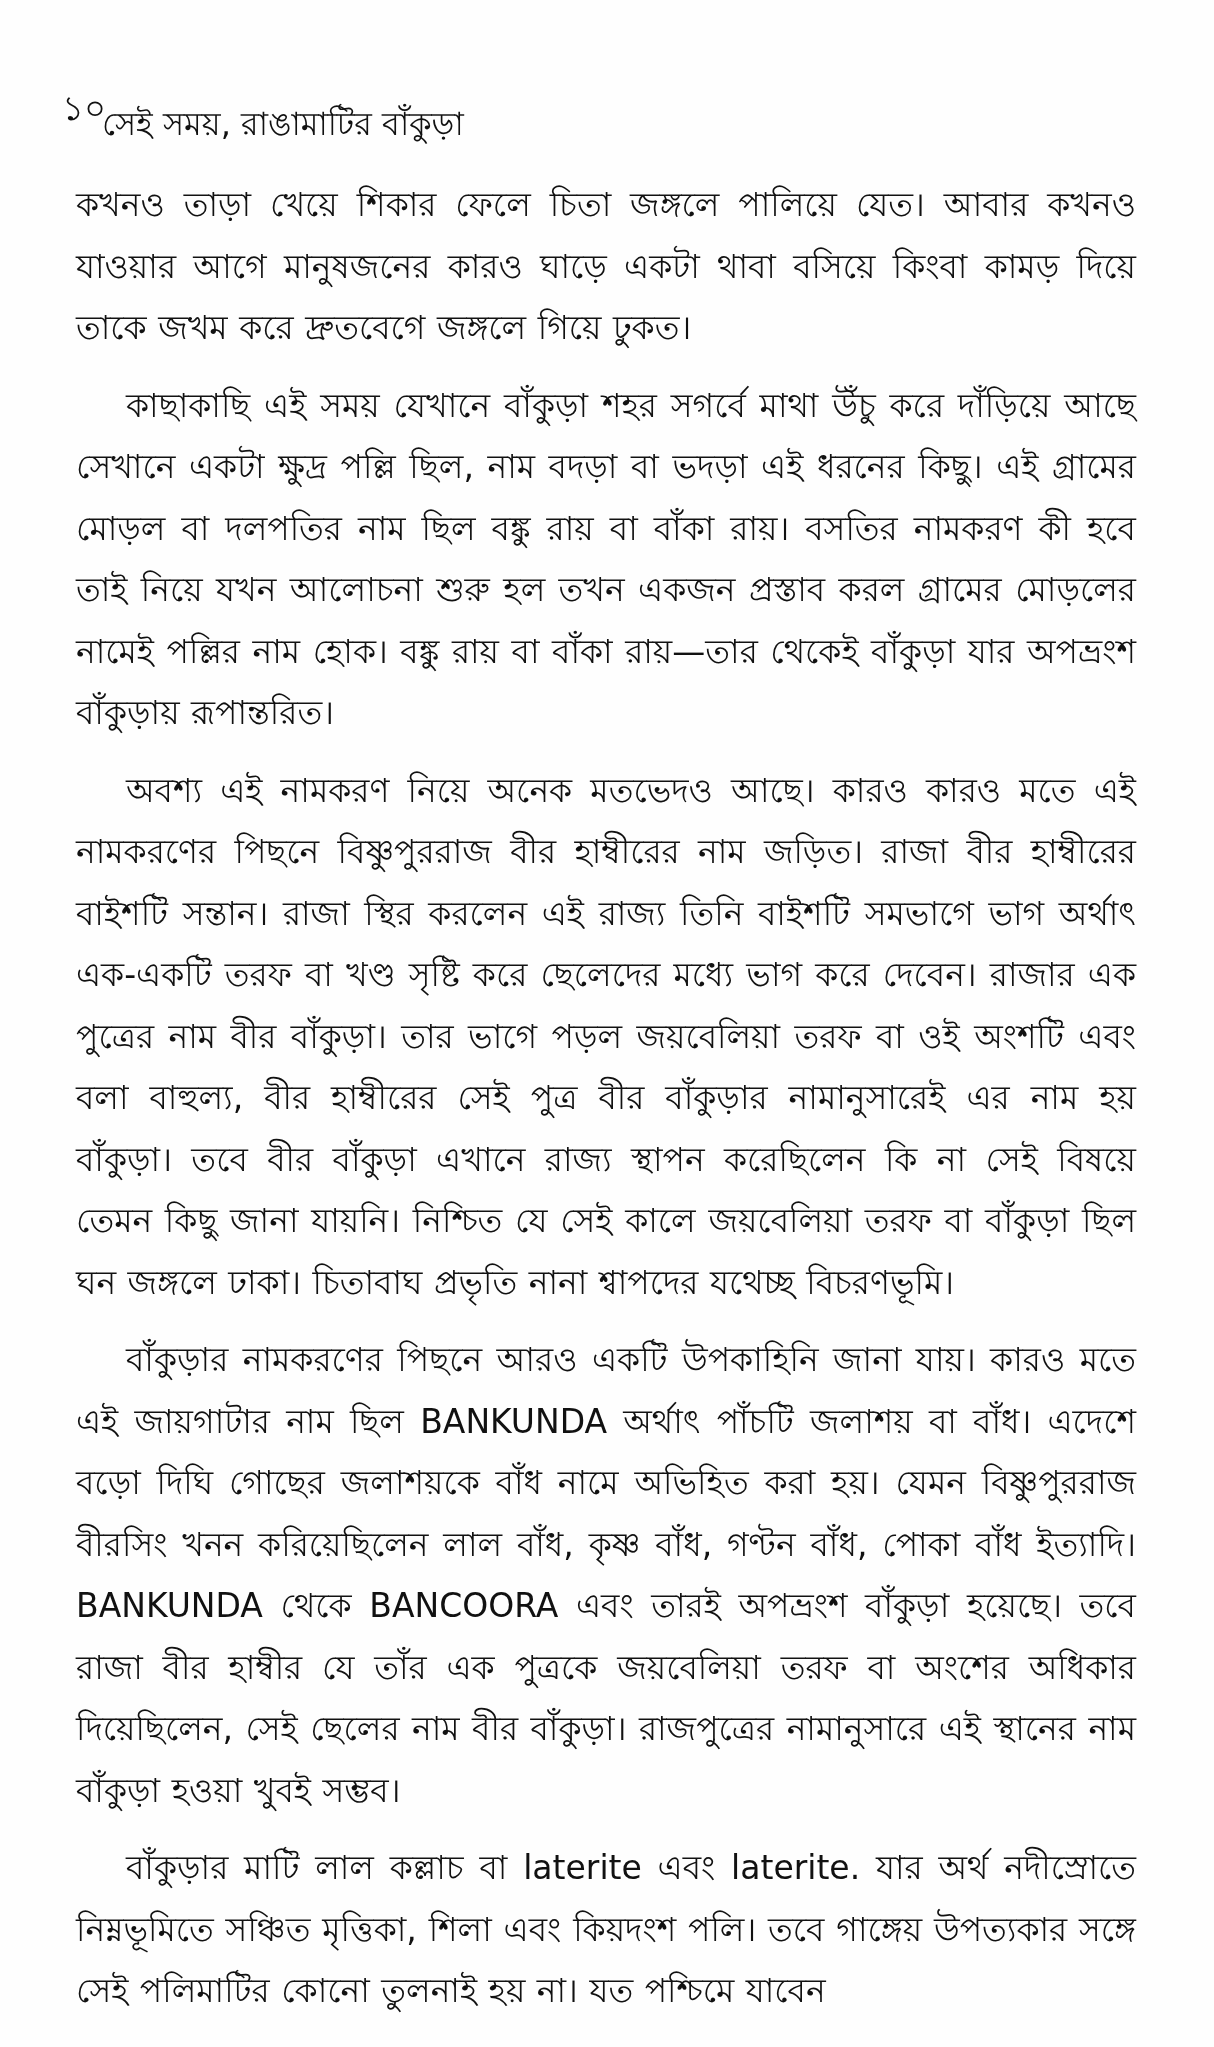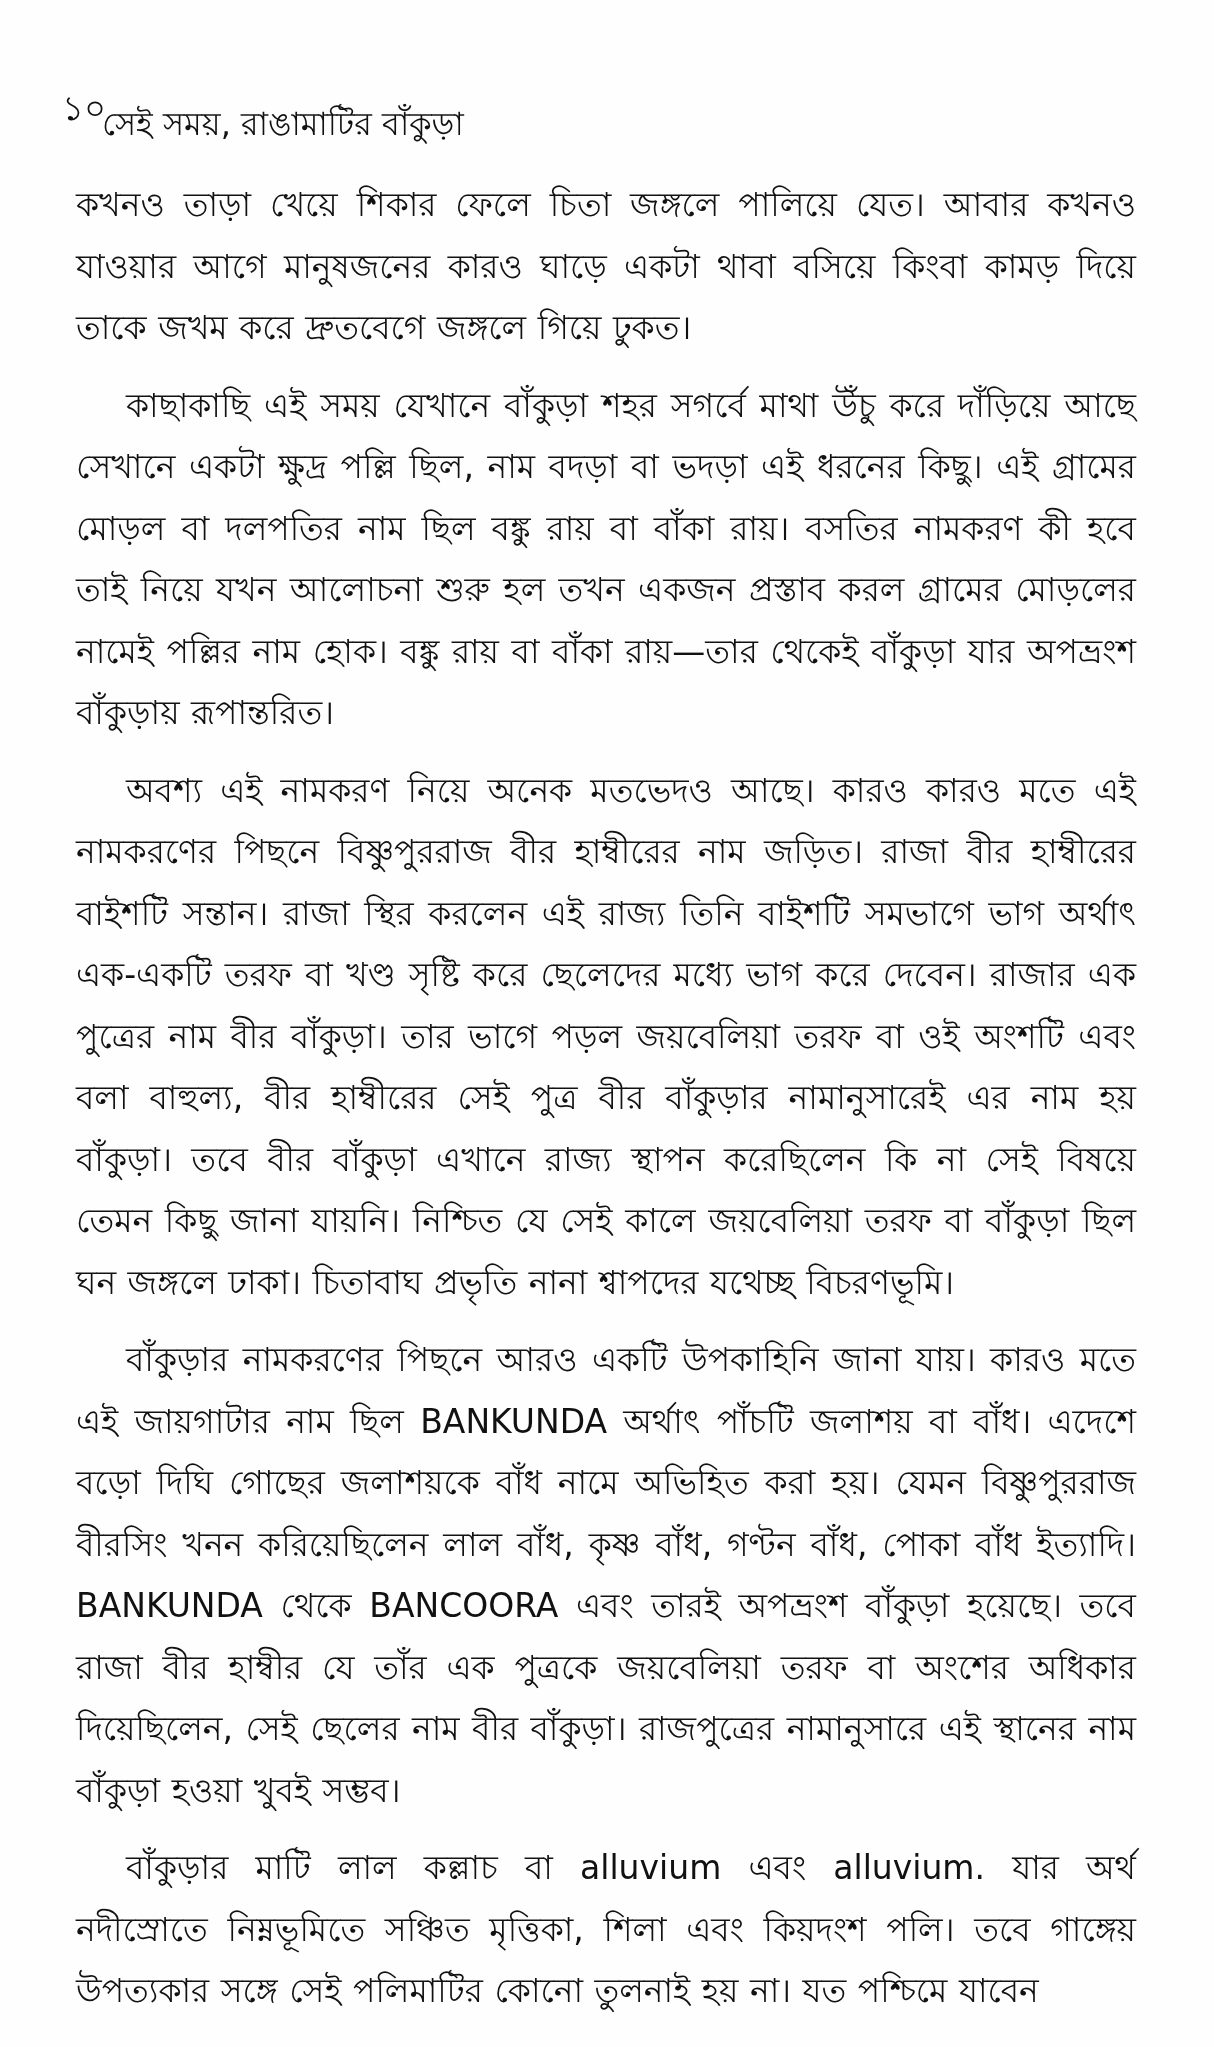--- a/index.html
+++ b/index.html
@@ -73,16 +73,16 @@
   <div class="running-header">
     <span class="page-number">১০</span>
     <span class="running-title">সেই সময়, রাঙামাটির বাঁকুড়া</span>
   </div>
 
   <div class="body-text">
     <p class="para">কখনও তাড়া খেয়ে শিকার ফেলে চিতা জঙ্গলে পালিয়ে যেত। আবার কখনও যাওয়ার আগে মানুষজনের কারও ঘাড়ে একটা থাবা বসিয়ে কিংবা কামড় দিয়ে তাকে জখম করে দ্রুতবেগে জঙ্গলে গিয়ে ঢুকত।</p>
     <p class="para indent">কাছাকাছি এই সময়  যেখানে বাঁকুড়া শহর সগর্বে মাথা উঁচু করে দাঁড়িয়ে আছে সেখানে একটা ক্ষুদ্র পল্লি ছিল, নাম বদড়া বা ভদড়া এই ধরনের কিছু। এই গ্রামের মোড়ল বা দলপতির নাম ছিল বঙ্কু রায় বা বাঁকা রায়। বসতির নামকরণ কী হবে তাই নিয়ে যখন আলোচনা শুরু হল তখন একজন প্রস্তাব করল গ্রামের মোড়লের নামেই পল্লির নাম হোক। বঙ্কু রায় বা বাঁকা রায়—তার থেকেই বাঁকুড়া যার অপভ্রংশ বাঁকুড়ায় রূপান্তরিত।</p>
     <p class="para indent">অবশ্য এই নামকরণ নিয়ে অনেক মতভেদও আছে। কারও কারও মতে এই নামকরণের পিছনে বিষ্ণুপুররাজ বীর হাম্বীরের নাম জড়িত। রাজা বীর হাম্বীরের বাইশটি সন্তান। রাজা স্থির করলেন এই রাজ্য তিনি বাইশটি সমভাগে ভাগ অর্থাৎ এক-একটি তরফ বা খণ্ড সৃষ্টি করে ছেলেদের মধ্যে ভাগ করে দেবেন। রাজার এক পুত্রের নাম বীর বাঁকুড়া। তার ভাগে পড়ল জয়বেলিয়া তরফ বা ওই অংশটি এবং বলা বাহুল্য, বীর হাম্বীরের সেই পুত্র বীর বাঁকুড়ার নামানুসারেই এর নাম হয় বাঁকুড়া। তবে বীর বাঁকুড়া এখানে রাজ্য স্থাপন করেছিলেন কি না সেই বিষয়ে তেমন কিছু জানা যায়নি। নিশ্চিত যে সেই কালে জয়বেলিয়া তরফ বা বাঁকুড়া ছিল ঘন জঙ্গলে ঢাকা। চিতাবাঘ প্রভৃতি নানা শ্বাপদের যথেচ্ছ বিচরণভূমি।</p>
     <p class="para indent">বাঁকুড়ার নামকরণের পিছনে আরও একটি উপকাহিনি জানা যায়। কারও মতে এই জায়গাটার নাম ছিল BANKUNDA অর্থাৎ পাঁচটি জলাশয় বা বাঁধ। এদেশে বড়ো দিঘি গোছের জলাশয়কে বাঁধ নামে অভিহিত করা হয়। যেমন বিষ্ণুপুররাজ বীরসিং খনন করিয়েছিলেন লাল বাঁধ, কৃষ্ণ বাঁধ, গণ্টন বাঁধ, পোকা বাঁধ ইত্যাদি। BANKUNDA থেকে BANCOORA এবং তারই অপভ্রংশ বাঁকুড়া হয়েছে। তবে রাজা বীর হাম্বীর যে তাঁর এক পুত্রকে জয়বেলিয়া তরফ বা অংশের অধিকার দিয়েছিলেন, সেই ছেলের নাম বীর বাঁকুড়া। রাজপুত্রের নামানুসারে এই স্থানের নাম বাঁকুড়া হওয়া খুবই সম্ভব।</p>
-    <p class="para indent">বাঁকুড়ার মাটি লাল কল্লাচ বা alluvium এবং alluvium. যার অর্থ নদীস্রোতে নিম্নভূমিতে সঞ্চিত মৃত্তিকা, শিলা এবং কিয়দংশ পলি। তবে গাঙ্গেয় উপত্যকার সঙ্গে সেই পলিমাটির কোনো তুলনাই হয় না। যত পশ্চিমে যাবেন</p>
+    <p class="para indent">বাঁকুড়ার মাটি লাল কল্লাচ বা laterite এবং laterite. যার অর্থ নদীস্রোতে নিম্নভূমিতে সঞ্চিত মৃত্তিকা, শিলা এবং কিয়দংশ পলি। তবে গাঙ্গেয় উপত্যকার সঙ্গে সেই পলিমাটির কোনো তুলনাই হয় না। যত পশ্চিমে যাবেন</p>
   </div>
 
 </div>
 
 </body></html>

